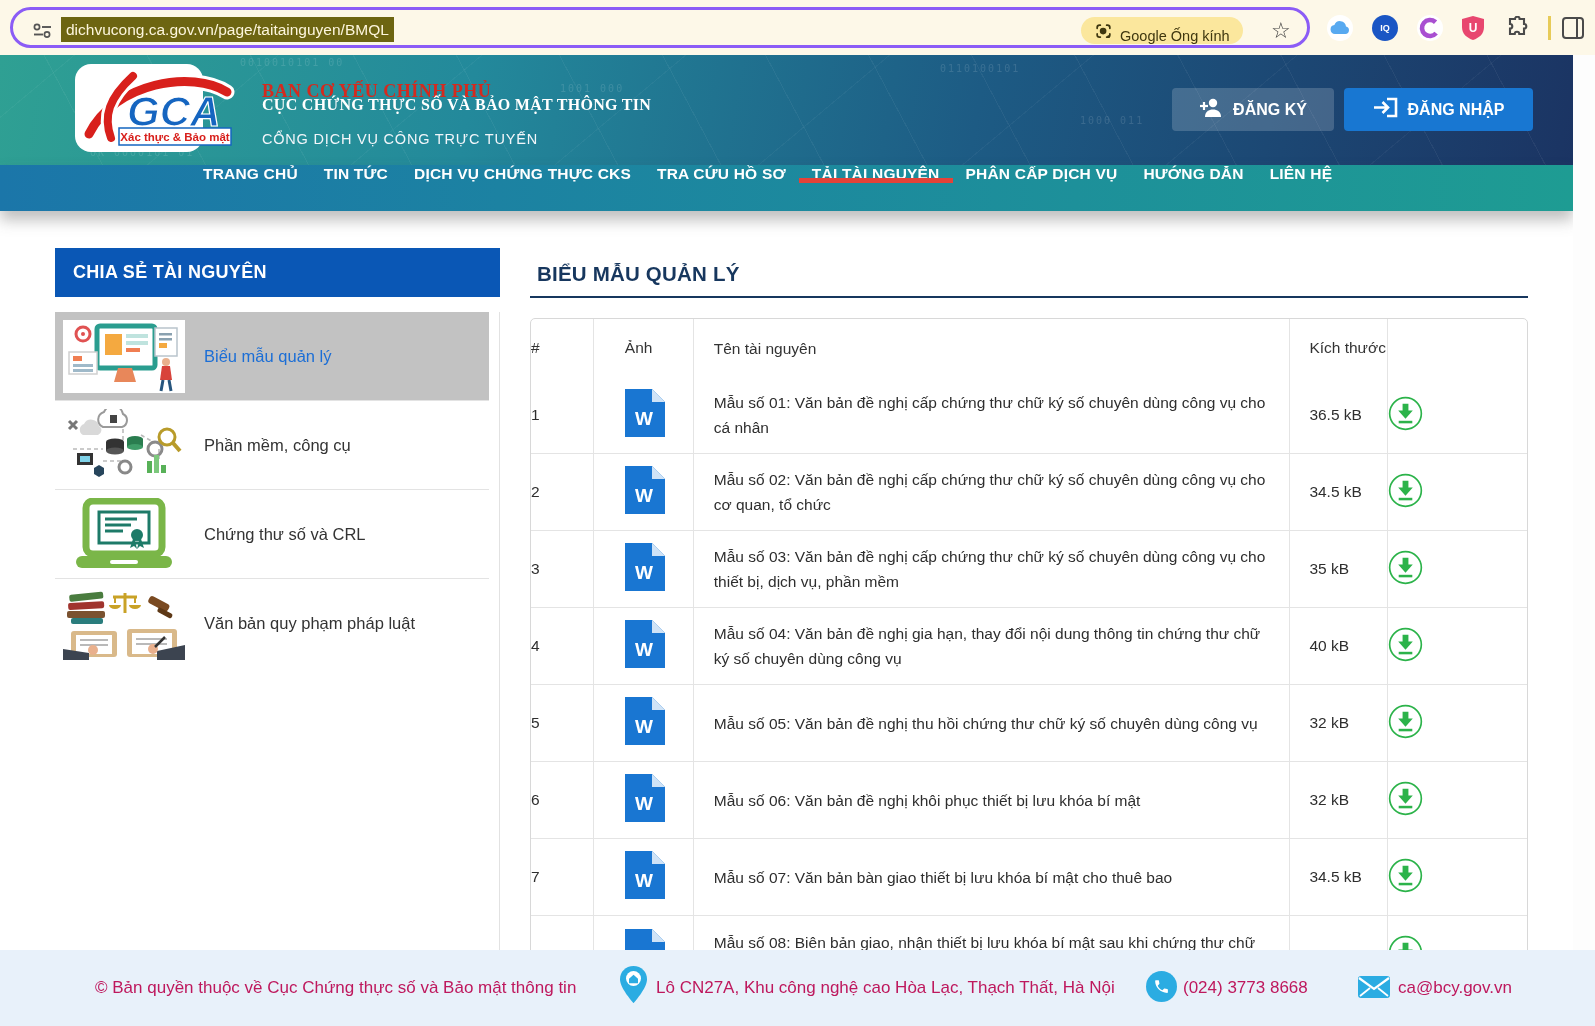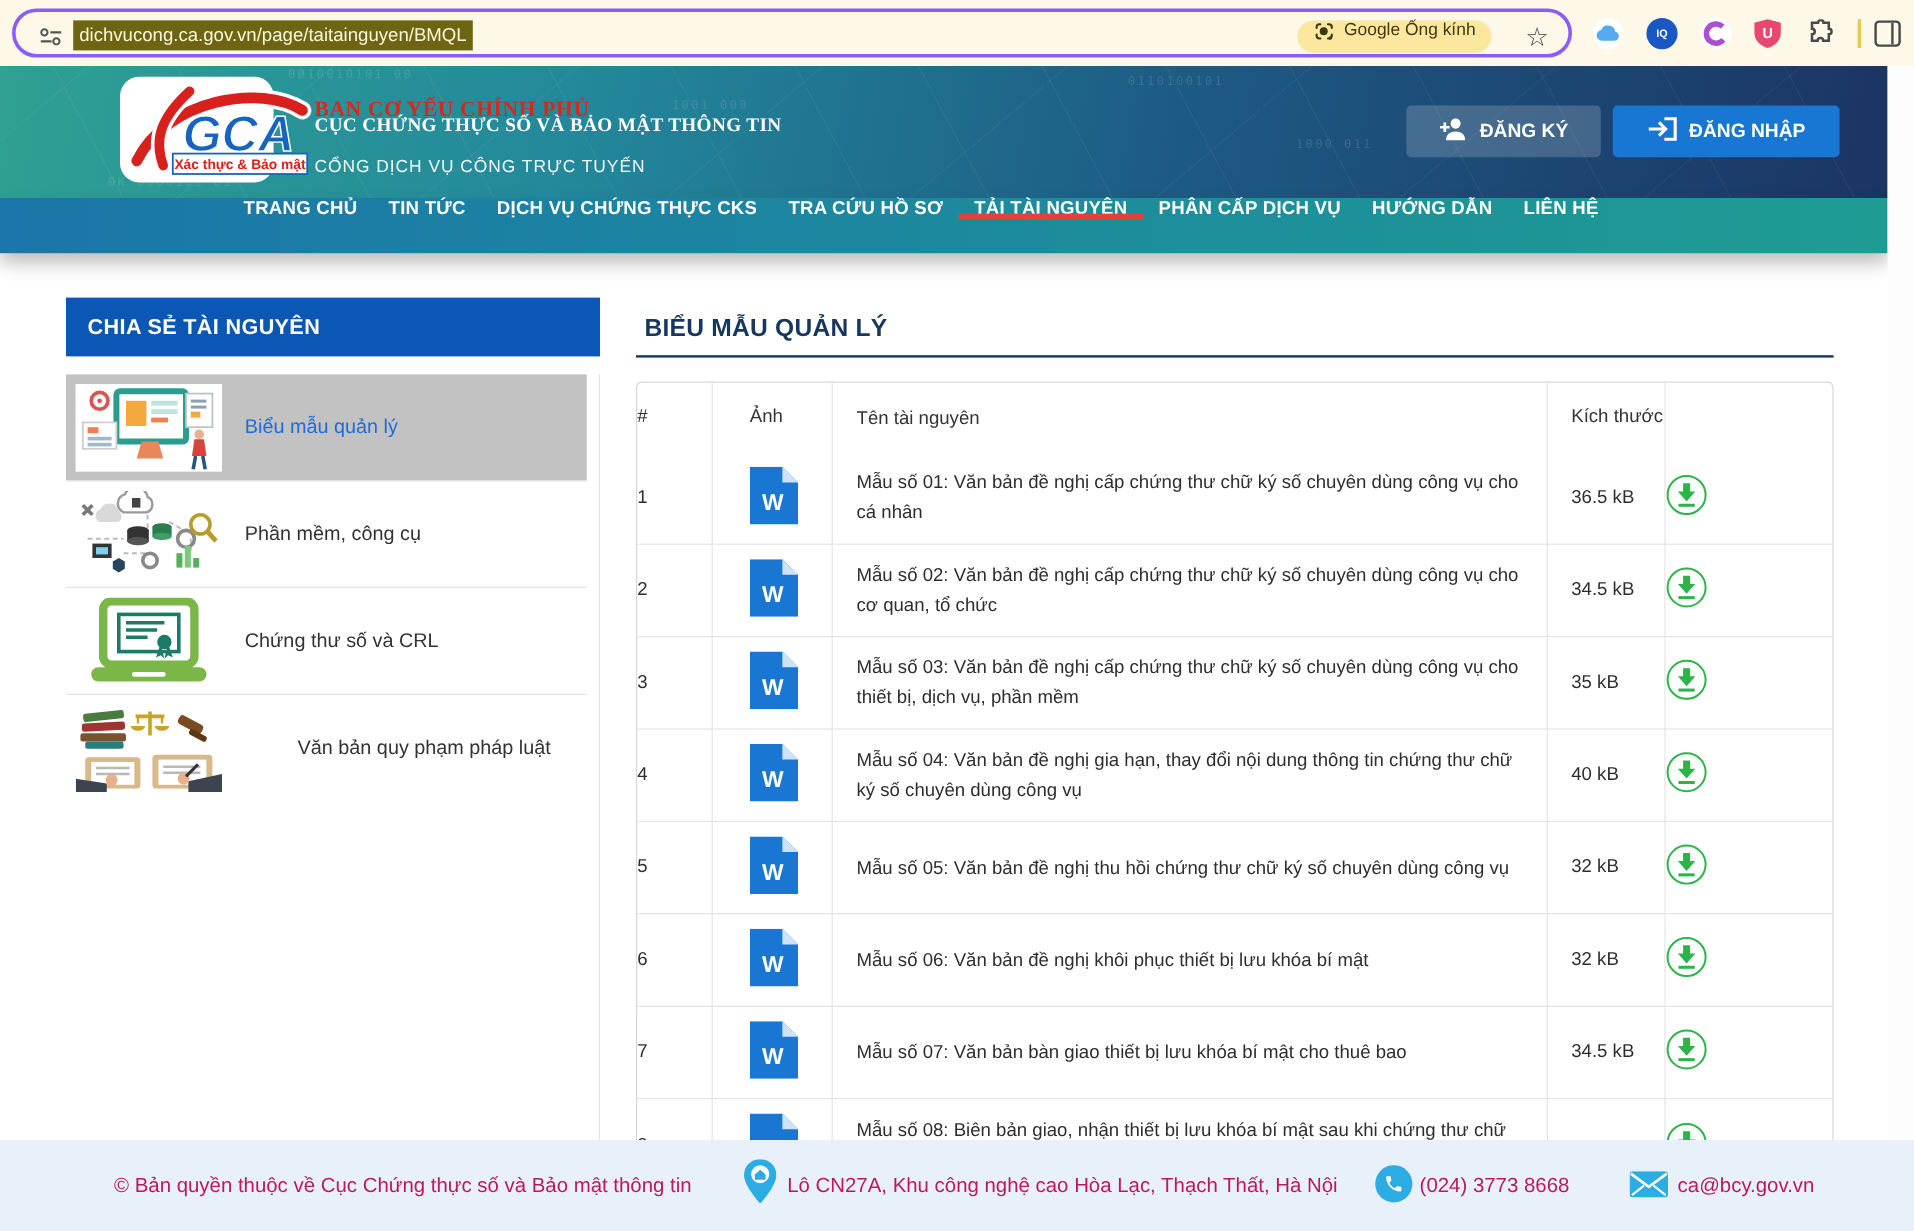--- a/index.html
+++ b/index.html
@@ -8,21 +8,21 @@
   .page { position:relative; width:1595px; height:1026px; overflow:hidden; }
 
   
   .browser-bar { position:absolute; left:0; top:0; width:1595px; height:55px; background:#fdf8e8; z-index:40; }
   .addr-pill { position:absolute; left:10px; top:7px; width:1300px; height:41px;
                border:3px solid #8b5cf6; border-radius:21px; background:#fdf8e8; }
   .tune-ico { position:absolute; left:20px; top:13px; }
   .url-sel { position:absolute; left:48px; top:7px; background:#6d6511; color:#fdf6dd;
              font-size:15.5px; line-height:25px; padding:0 5px; white-space:nowrap; }
   .lens-chip { position:absolute; left:1068px; top:7px; height:27px; border-radius:14px;
-               background:#fbe79d; display:flex; align-items:flex-start; gap:7px; padding:0 13px;
+               background:#fbe79d; display:flex; align-items:flex-end; gap:7px; padding:0 13px;
                color:#3f370f; font-size:14.5px; }
   .star-ico { position:absolute; left:1258px; top:8px; font-size:22px; color:#3e3e3e; }
   .ext { position:absolute; top:15px; width:26px; height:26px; border-radius:50%;
          display:flex; align-items:center; justify-content:center; }
   .ext-cloud { left:1327px; background:#fff; }
   .ext-iq { left:1372px; background:#1a56c4; color:#fff; font-size:9px; font-weight:bold; }
   .ext-c { left:1417px; background:#fff; }
   .ext-u { left:1460px; }
   .ext-puzzle { left:1505px; }
   .top-divider { position:absolute; left:1548px; top:16px; width:3px; height:24px; background:#e7cb58; }
@@ -36,21 +36,21 @@
   
   .site-header { position:absolute; left:0; top:55px; width:1573px; height:110px;
     background:linear-gradient(100deg,#2fa093 0%,#23899b 30%,#1d5b84 62%,#1b3463 100%); overflow:hidden; }
   .hdr-pattern { position:absolute; inset:0;
     background:
       repeating-linear-gradient(62deg, transparent 0 90px, rgba(255,255,255,0.05) 90px 91px),
       repeating-linear-gradient(-40deg, transparent 0 130px, rgba(255,255,255,0.04) 130px 131px); }
   .digits { position:absolute; font-family:"DejaVu Sans Mono", monospace; font-size:10px;
             color:rgba(255,255,255,0.13); letter-spacing:2px; }
   .logo-badge { position:absolute; left:75px; top:9px; width:128px; height:88px;
-                background:#fff; border-radius:16px;margin-left:25px; }
+                background:#fff; border-radius:16px; }
   .hdr-line1 { position:absolute; left:262px; top:14px; font-family:"Liberation Serif", serif;
                font-weight:bold; font-size:18px; color:#d42a1e; letter-spacing:0.5px;margin-top:12px; }
   .hdr-line2 { position:absolute; left:262px; top:41px; font-family:"Liberation Serif", serif;
                font-weight:bold; font-size:16px; color:#fff; letter-spacing:0.3px; }
   .hdr-line3 { position:absolute; left:262px; top:76px; font-size:14.5px; color:#f2f6fa; letter-spacing:0.8px; }
   .btn { position:absolute; top:33px; height:43px; border:none; border-radius:4px; color:#fff;
          font-weight:bold; font-size:16px; display:flex; align-items:center; justify-content:center;
          gap:10px; cursor:pointer; font-family:"Liberation Sans", sans-serif; }
   .btn-register { left:1172px; width:162px; background:rgba(255,255,255,0.18); }
   .btn-login { left:1344px; width:189px; background:#1877d2; }
@@ -64,21 +64,21 @@
            display:flex; align-items:center; padding:0 13px; position:relative; letter-spacing:0.2px; }
   .nav a.active::after { content:""; position:absolute; left:0; right:0; bottom:0; height:5px; background:#e44238; }
 
   
   .sidebar { position:absolute; left:55px; top:248px; width:445px; }
   .sb-title { height:49px; background:#0a57b5; color:#fff; font-weight:bold; font-size:18px;
               line-height:49px; padding-left:18px; letter-spacing:0.3px; }
   .sb-body { margin-top:15px; border-right:1px solid #e2e2e2; border-bottom:1px solid #e8e8e8; min-height:650px; }
   .sb-item { height:89px; display:flex; align-items:center; border-bottom:1px solid #e3e3e3;
              margin-right:10px; cursor:pointer; }
-  .sb-item:last-child { border-bottom:none;gap:44px; }
+  .sb-item:last-child { border-bottom:none; }
   .sb-item.active { background:#c2c2c2; }
   .sb-thumb { width:122px; height:73px; margin-left:8px; background:#fff; flex:0 0 auto;
               display:flex; align-items:center; justify-content:center; overflow:hidden; }
   .sb-label { margin-left:19px; font-size:16.5px; color:#333; }
   .sb-item.active .sb-label { color:#1b6ed6; }
 
   
   .main { position:absolute; left:530px; top:262px; width:998px; }
   .main-title { color:#17375e; font-weight:bold; font-size:20.5px; letter-spacing:0.2px; padding-left:7px; }
   .title-rule { margin-top:10px; border-bottom:2px solid #17375e; }

